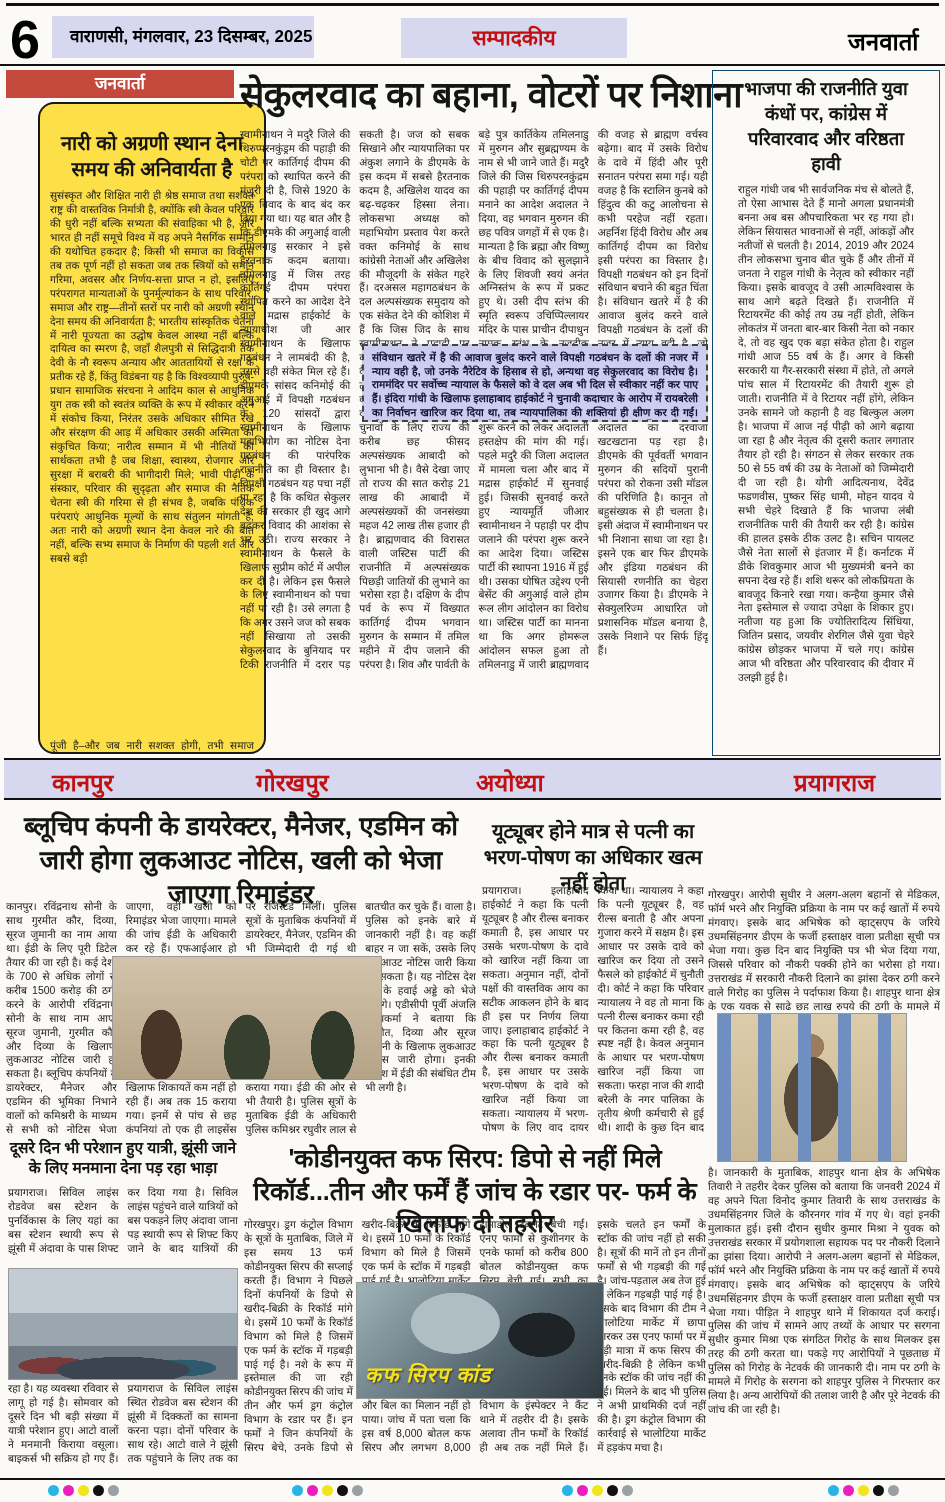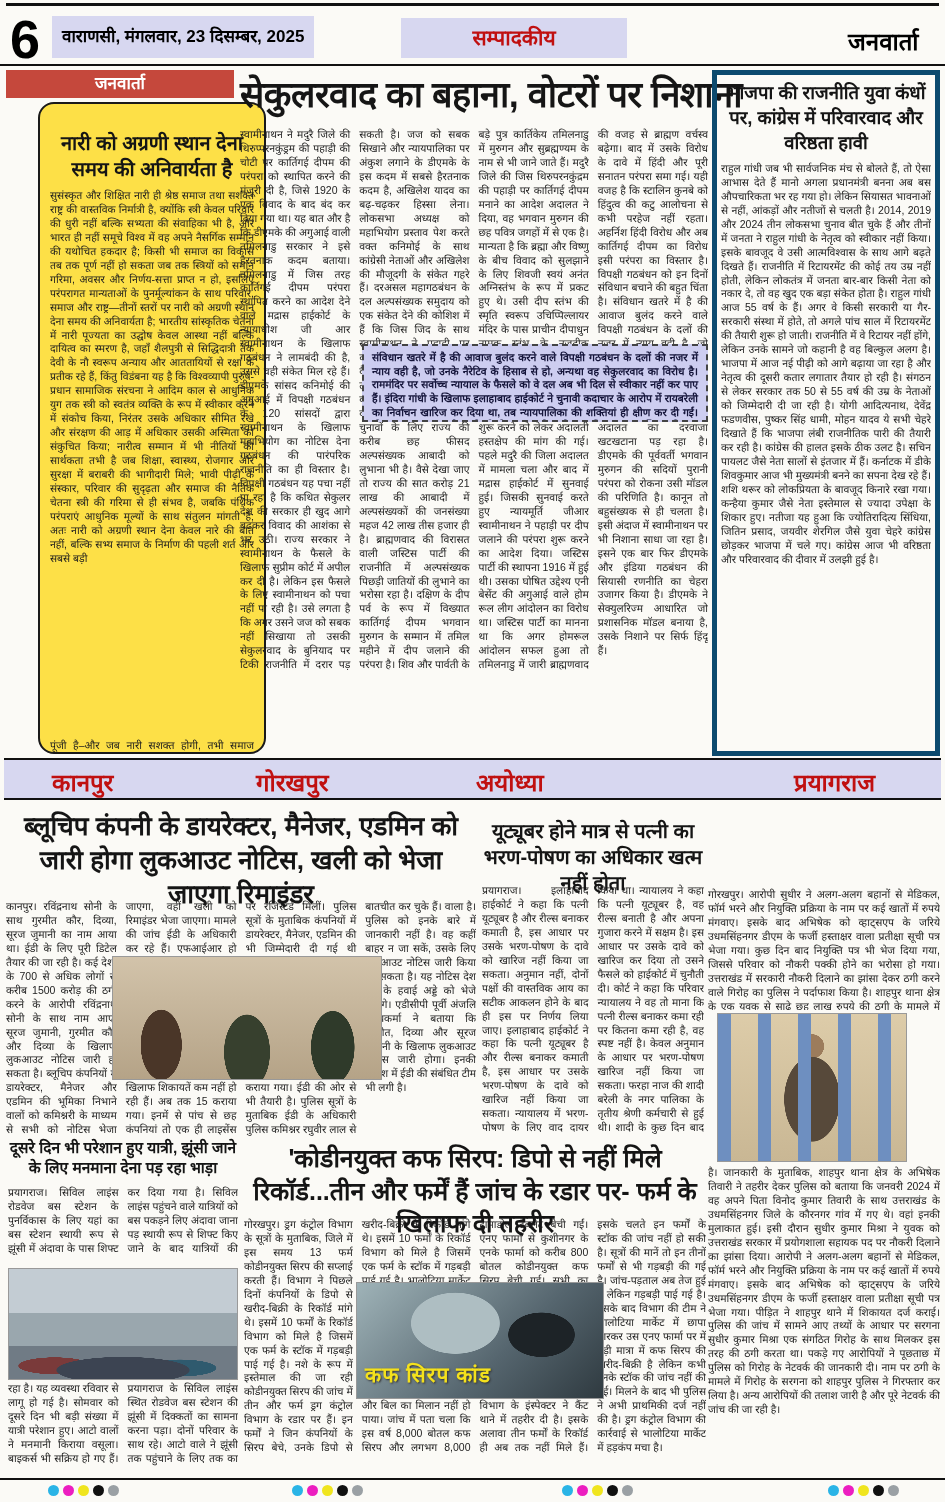--- a/index.html
+++ b/index.html
@@ -15,39 +15,39 @@
   .cols2{column-count:2;column-gap:9px;}
   .cols4{column-count:4;column-gap:9px;}
   .red{color:#c01010;}
   .photo{position:absolute;border:1px solid #999;}
   .caption-overlay{
     position:absolute;left:8px;bottom:10px;
     font-weight:800;font-size:21px;color:#f4e11c;
     text-shadow:1px 1px 2px #333;letter-spacing:1px;
   }
   .pagenum{font-weight:800;font-size:54px;line-height:1;color:#000;}
-  .dateline{font-weight:700;font-size:17px;line-height:42px;padding-left:10px;color:#000;}
+  .dateline{font-weight:700;font-size:17px;line-height:42px;padding-left:18px;color:#000;}
   .section-label{font-weight:700;font-size:21px;line-height:40px;text-align:center;}
   .masthead{font-weight:700;font-size:24px;color:#000;}
   .ed-banner{
     background:#c5483c;color:#fff;font-weight:700;font-size:17px;
     text-align:center;line-height:28px;
   }
   .ed-box{
     border:2px solid #1a1a1a;border-radius:16px;background:#fde047;
     padding:24px 10px;box-sizing:border-box;overflow:hidden;margin-left:32px;
   }
   .ed-title{font-weight:800;font-size:20px;line-height:1.3;text-align:center;margin:2px 0 7px;}
   .lead-headline{font-weight:800;font-size:36px;line-height:1.15;text-align:left;letter-spacing:-0.5px;white-space:nowrap;}
   .pull-quote{
     background:#cdcdf0;border:2px dashed #444;box-sizing:border-box;
     padding:5px 8px;font-size:10.5px;line-height:1.3;font-weight:600;
     text-align:justify;overflow:hidden;color:#14143a;
   }
-  .op-box{border:5px solid #0c4a6e;box-sizing:border-box;padding:6px 4px;overflow:hidden;}
+  .op-box{border:1px solid #0c4a6e;box-sizing:border-box;padding:6px 25px;overflow:hidden;}
   .op-headline{font-weight:800;font-size:18.5px;line-height:1.35;text-align:center;margin-bottom:6px;}
   .city-band{
     background:#d7d7f0;border-top:2px solid #111;border-bottom:2px solid #111;
     box-sizing:border-box;
   }
   .city{position:absolute;top:5px;font-weight:800;font-size:24px;color:#c01010;}
   .mid-headline{font-weight:800;line-height:1.3;text-align:center;}
   .dots{display:flex;gap:4px;}
   .dot{width:11px;height:11px;border-radius:50%;}
   .dot.c{background:#2ab4e6;}.dot.m{background:#ec1ec0;}.dot.y{background:#f0e51e;}
@@ -123,21 +123,21 @@
          radial-gradient(ellipse 60px 14px at 75% 90%, #2f5a6e 0 60%, rgba(0,0,0,0) 61%),
          linear-gradient(180deg,#c3ccd3 0 40%, #9aa7ae 40% 70%, #707b85 70%);"></div>
   <div class="abs txt cols2" style="left:8px;top:1382px;width:230px;height:84px;">रहा है। यह व्यवस्था रविवार से लागू हो गई है। सोमवार को दूसरे दिन भी बड़ी संख्या में यात्री परेशान हुए। आटो वालों ने मनमानी किराया वसूला। बाइकर्स भी सक्रिय हो गए हैं। प्रयागराज के सिविल लाइंस स्थित रोडवेज बस स्टेशन की झूंसी में दिक्कतों का सामना करना पड़ा। दोनों परिवार के साथ रहे। आटो वाले ने झूंसी तक पहुंचाने के लिए तक का नहीं है ठगना तो झूंसी तक का लग रहा है। इसी तरह सैकड़ों यात्री परेशान रहे।</div>
 
   <div class="abs mid-headline" style="left:244px;top:1142px;width:462px;font-size:25px;">'कोडीनयुक्त कफ सिरप: डिपो से नहीं मिले रिकॉर्ड...तीन और फर्में हैं जांच के रडार पर- फर्म के खिलाफ दी तहरीर</div>
   <div class="abs txt cols4" style="left:244px;top:1218px;width:462px;height:248px;">गोरखपुर। ड्रग कंट्रोल विभाग के सूत्रों के मुताबिक, जिले में इस समय 13 फर्म कोडीनयुक्त सिरप की सप्लाई करती हैं। विभाग ने पिछले दिनों कंपनियों के डिपो से खरीद-बिक्री के रिकॉर्ड मांगे थे। इसमें 10 फर्मों के रिकॉर्ड विभाग को मिले है जिसमें एक फर्म के स्टॉक में गड़बड़ी पाई गई है। नशे के रूप में इस्तेमाल की जा रही कोडीनयुक्त सिरप की जांच में तीन और फर्म ड्रग कंट्रोल विभाग के रडार पर हैं। इन फर्मों ने जिन कंपनियों के सिरप बेचे, उनके डिपो से खरीद-बिक्री के रिकॉर्ड मांगे थे। इसमें 10 फर्मों के रिकॉर्ड विभाग को मिले है जिसमें एक फर्म के स्टॉक में गड़बड़ी पाई गई है। भालोटिया मार्केट में हड़कंप मचा है। ड्रग कंट्रोल विभाग के सूत्रों के मुताबिक, जिले में इस समय 13 फर्म कोडीनयुक्त सिरप की सप्लाई करती हैं। विभाग ने पिछले दिनों कोडीनयुक्त कफ सिरप और अन्य नशीली दवाओं के स्टॉक की जांच की। स्टॉक और बिल का मिलान नहीं हो पाया। जांच में पता चला कि इस वर्ष 8,000 बोतल कफ सिरप और लगभग 8,000 ट्रामाडोल टैबलेट बेची गईं। एनए फार्मा से कुशीनगर के एनके फार्मा को करीब 800 बोतल कोडीनयुक्त कफ सिरप बेची गई। सभी का कोई रिकॉर्ड नहीं है। विभाग ने फर्म संचालक को नोटिस भेजकर जवाब मांगा। संचालक संतोषजनक जवाब नहीं दे पाए। आशंका है कि फर्म ने महंगे दाम पर कफ सिरप को नशे के धंधेबाजों को बेच दिया है। इसके बाद विभाग के इंस्पेक्टर ने कैंट थाने में तहरीर दी है। इसके अलावा तीन फर्मों के रिकॉर्ड ही अब तक नहीं मिले हैं। इसके चलते इन फर्मों के स्टॉक की जांच नहीं हो सकी है। सूत्रों की मानें तो इन तीनों फर्मों से भी गड़बड़ी की गई है। जांच-पड़ताल अब तेज हुई है लेकिन गड़बड़ी पाई गई है। इसके बाद विभाग की टीम ने भालोटिया मार्केट में छापा मारकर उस एनए फार्मा पर में बड़ी मात्रा में कफ सिरप की खरीद-बिक्री है लेकिन कभी इनके स्टॉक की जांच नहीं की गई। मिलने के बाद भी पुलिस ने अभी प्राथमिकी दर्ज नहीं की है। ड्रग कंट्रोल विभाग की कार्रवाई से भालोटिया मार्केट में हड़कंप मचा है।</div>
   <div class="photo" style="left:356px;top:1282px;width:246px;height:115px;
        background:
          radial-gradient(ellipse 60px 40px at 75% 45%, #1d2327 0 55%, rgba(0,0,0,0) 56%),
          radial-gradient(ellipse 80px 55px at 40% 35%, #aebec2 0 55%, rgba(0,0,0,0) 56%),
-         linear-gradient(135deg,#9fb3b8,#55656e 60%,#2f3a40);">
+         linear-gradient(135deg,#9fb3b8,#55656e 60%,#2f3a40); font-style: italic;">
     <div class="caption-overlay">कफ सिरप कांड</div>
   </div>
 
   <div class="abs rule" style="left:0;top:1478px;width:945px;height:2px;"></div>
   <div class="abs dots" style="left:48px;top:1485px;">
     <span class="dot c"></span>
       <span class="dot m"></span>
       <span class="dot y"></span>
       <span class="dot k"></span>
       <span class="dot g"></span>

